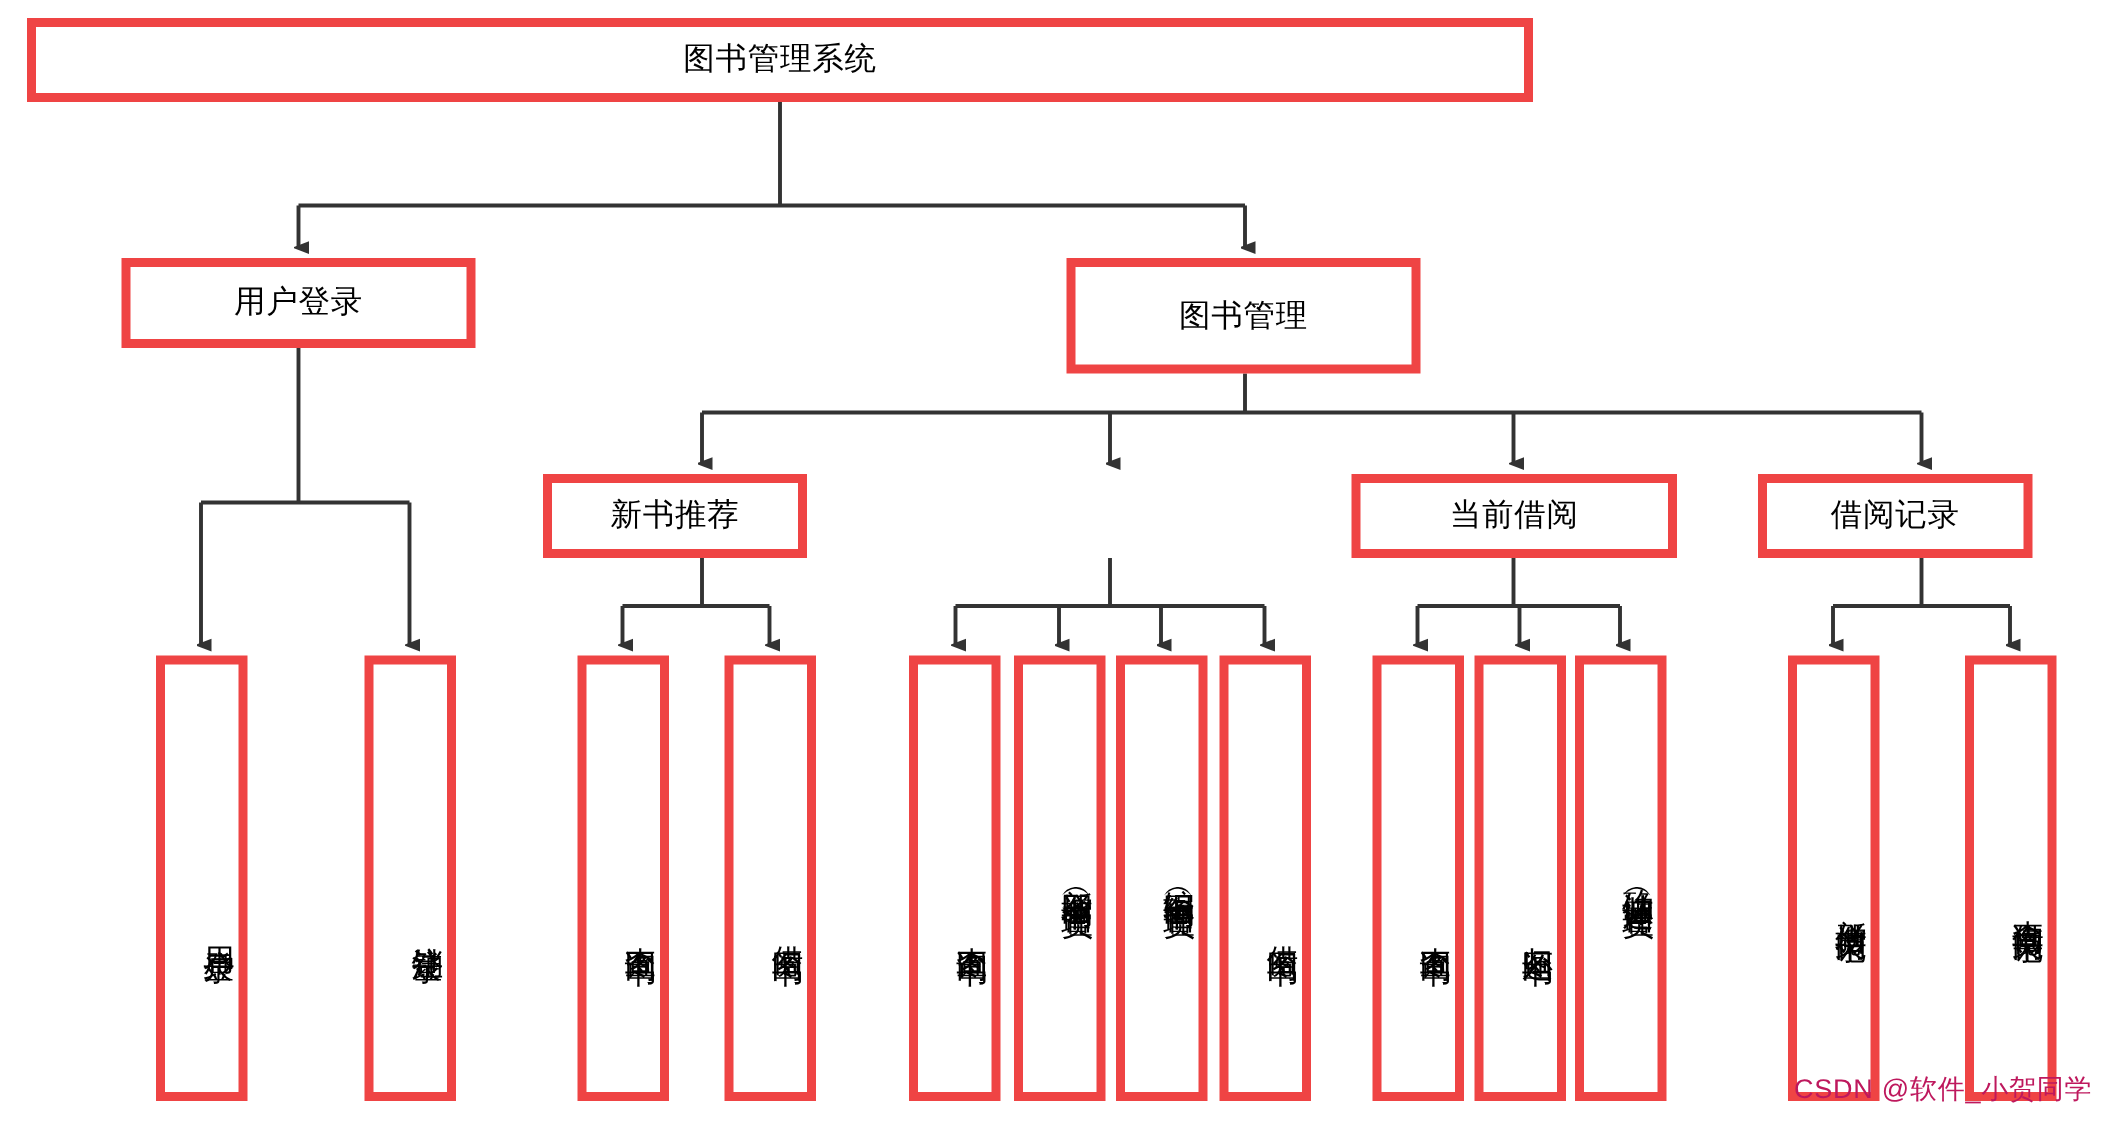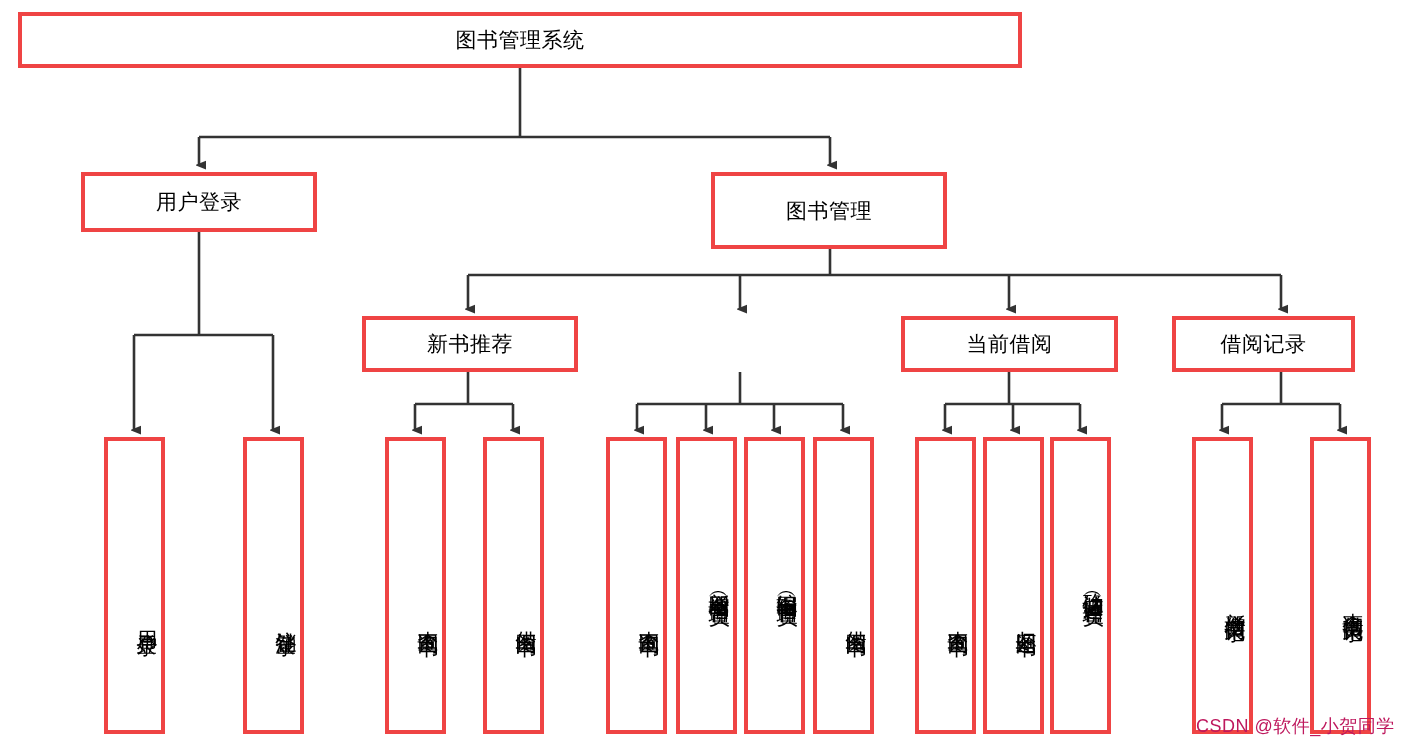--- a/index.html
+++ b/index.html
@@ -24,21 +24,21 @@
     position: absolute;
     left: 0;
     top: 0;
     width: 1405px;
     height: 747px;
     pointer-events: none;
   }
   .node {
     position: absolute;
     box-sizing: border-box;
-    border: 4px solid #ef4444;
+    border: 6px solid #ef4444;
     background: #ffffff;
     display: flex;
     align-items: center;
     justify-content: center;
     color: #000000;
     text-align: center;
   }
   .node-h {
     font-size: 21px;
     line-height: 1.1;
@@ -122,21 +122,21 @@
     <span>图书管理系统</span>
   </div>
 
   <div class="node node-h" style="left:81px; top:172px; width:236px; height:60px;">
     <span>用户登录</span>
   </div>
   <div class="node node-h" style="left:711px; top:172px; width:236px; height:77px;">
     <span>图书管理</span>
   </div>
 
-  <div class="node node-h" style="left:362px; top:316px; width:216px; height:56px;">
+  <div class="node node-h" style="left:362px; top:316px; width:176px; height:56px;">
     <span>新书推荐</span>
   </div>
   <div class="node node-h" style="left:901px; top:316px; width:217px; height:56px;">
     <span>当前借阅</span>
   </div>
   <div class="node node-h" style="left:1172px; top:316px; width:183px; height:56px;">
     <span>借阅记录</span>
   </div>
 
   <div class="node node-v" style="left:104px; top:437px; width:61px; height:297px; padding-top:70px;">

